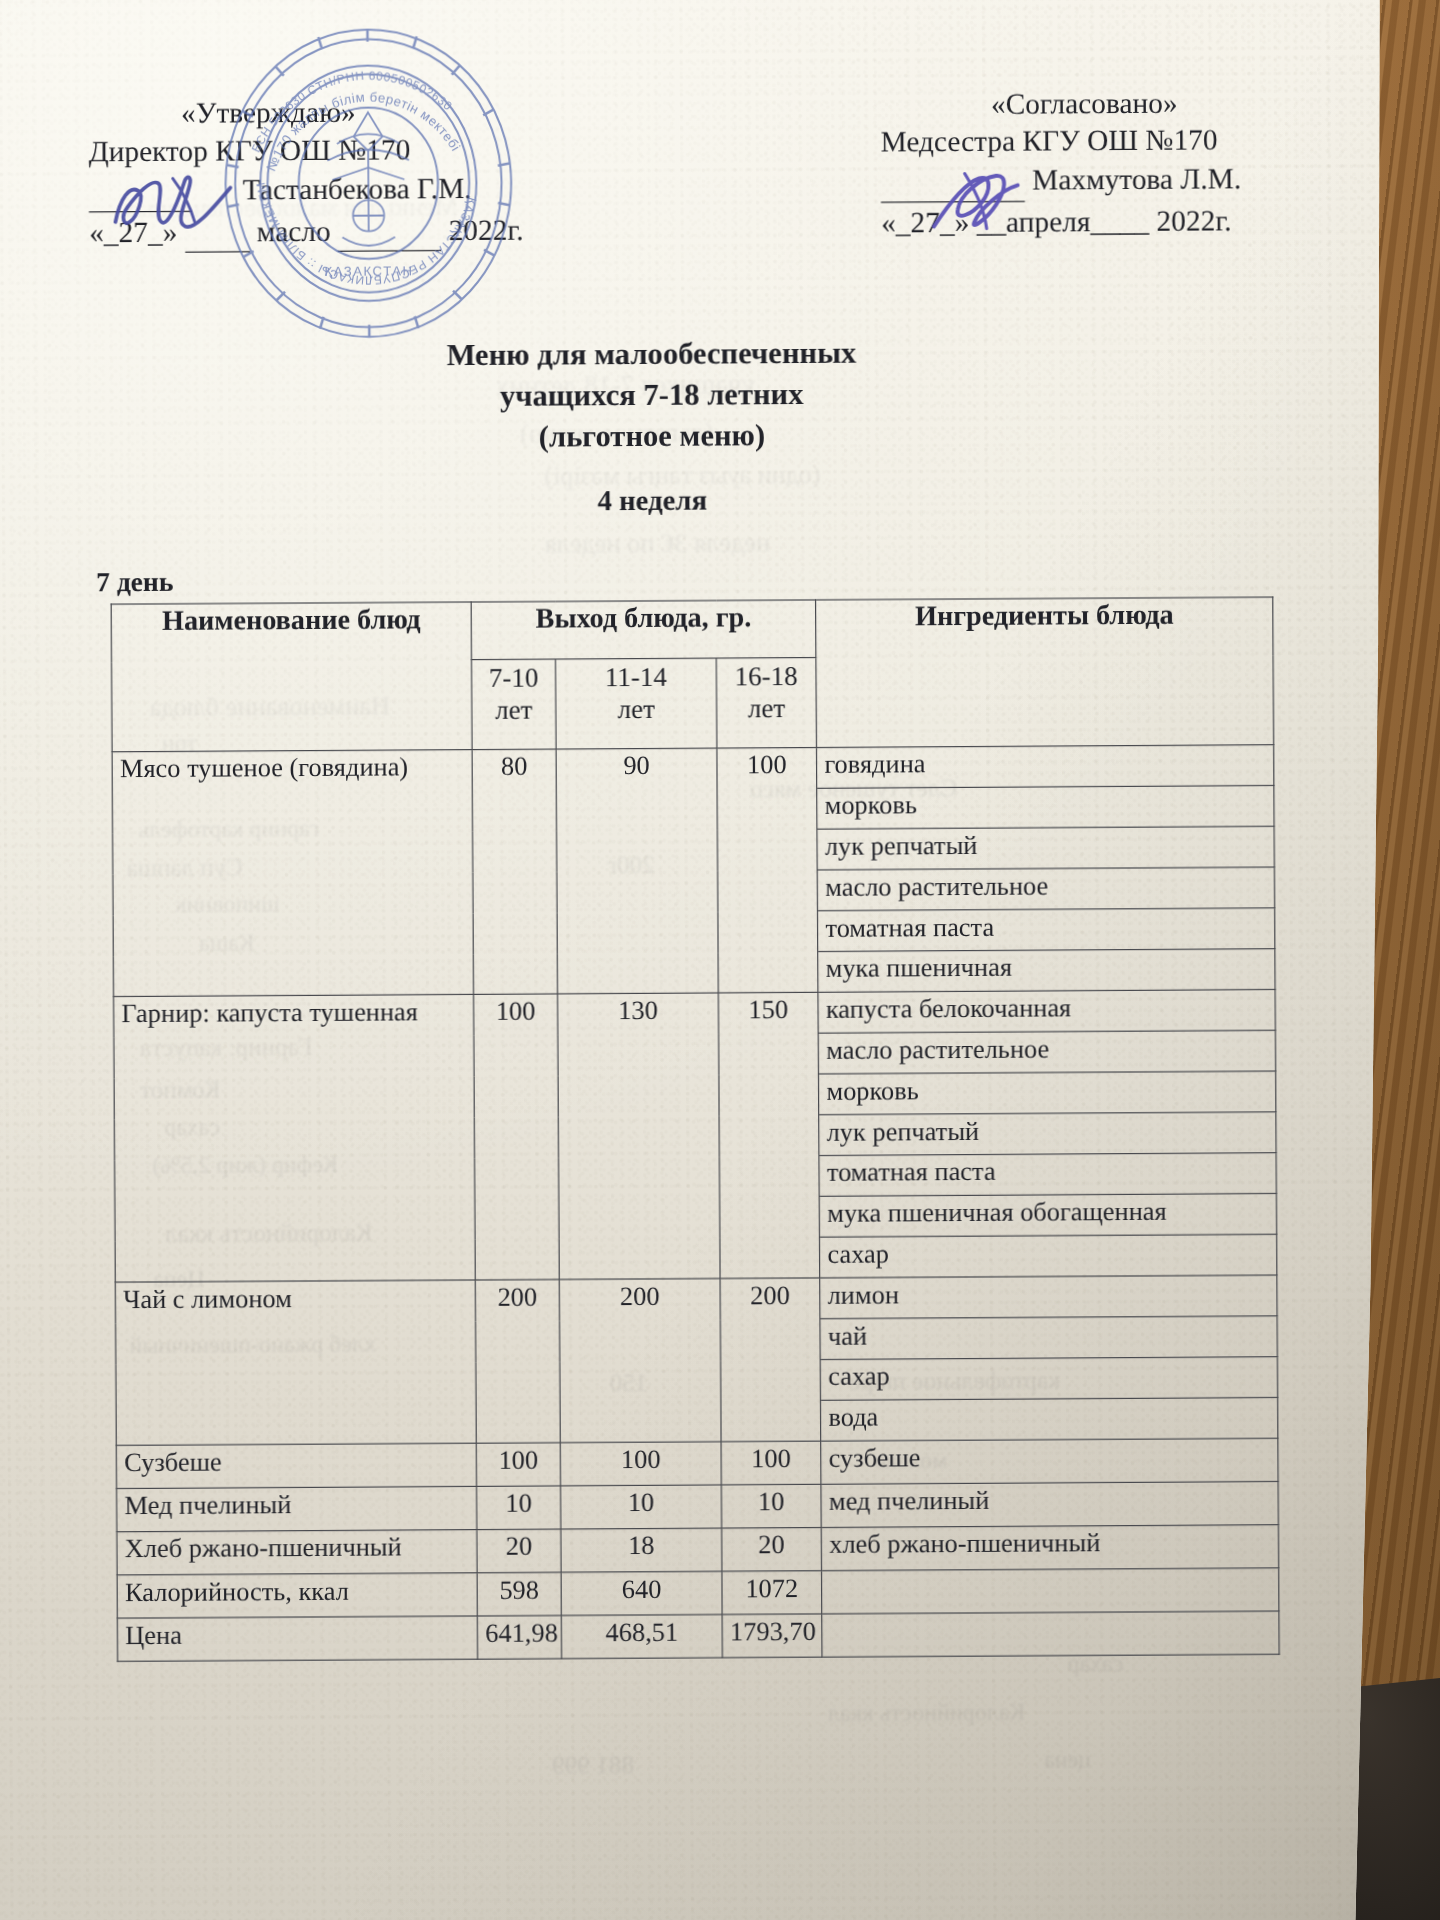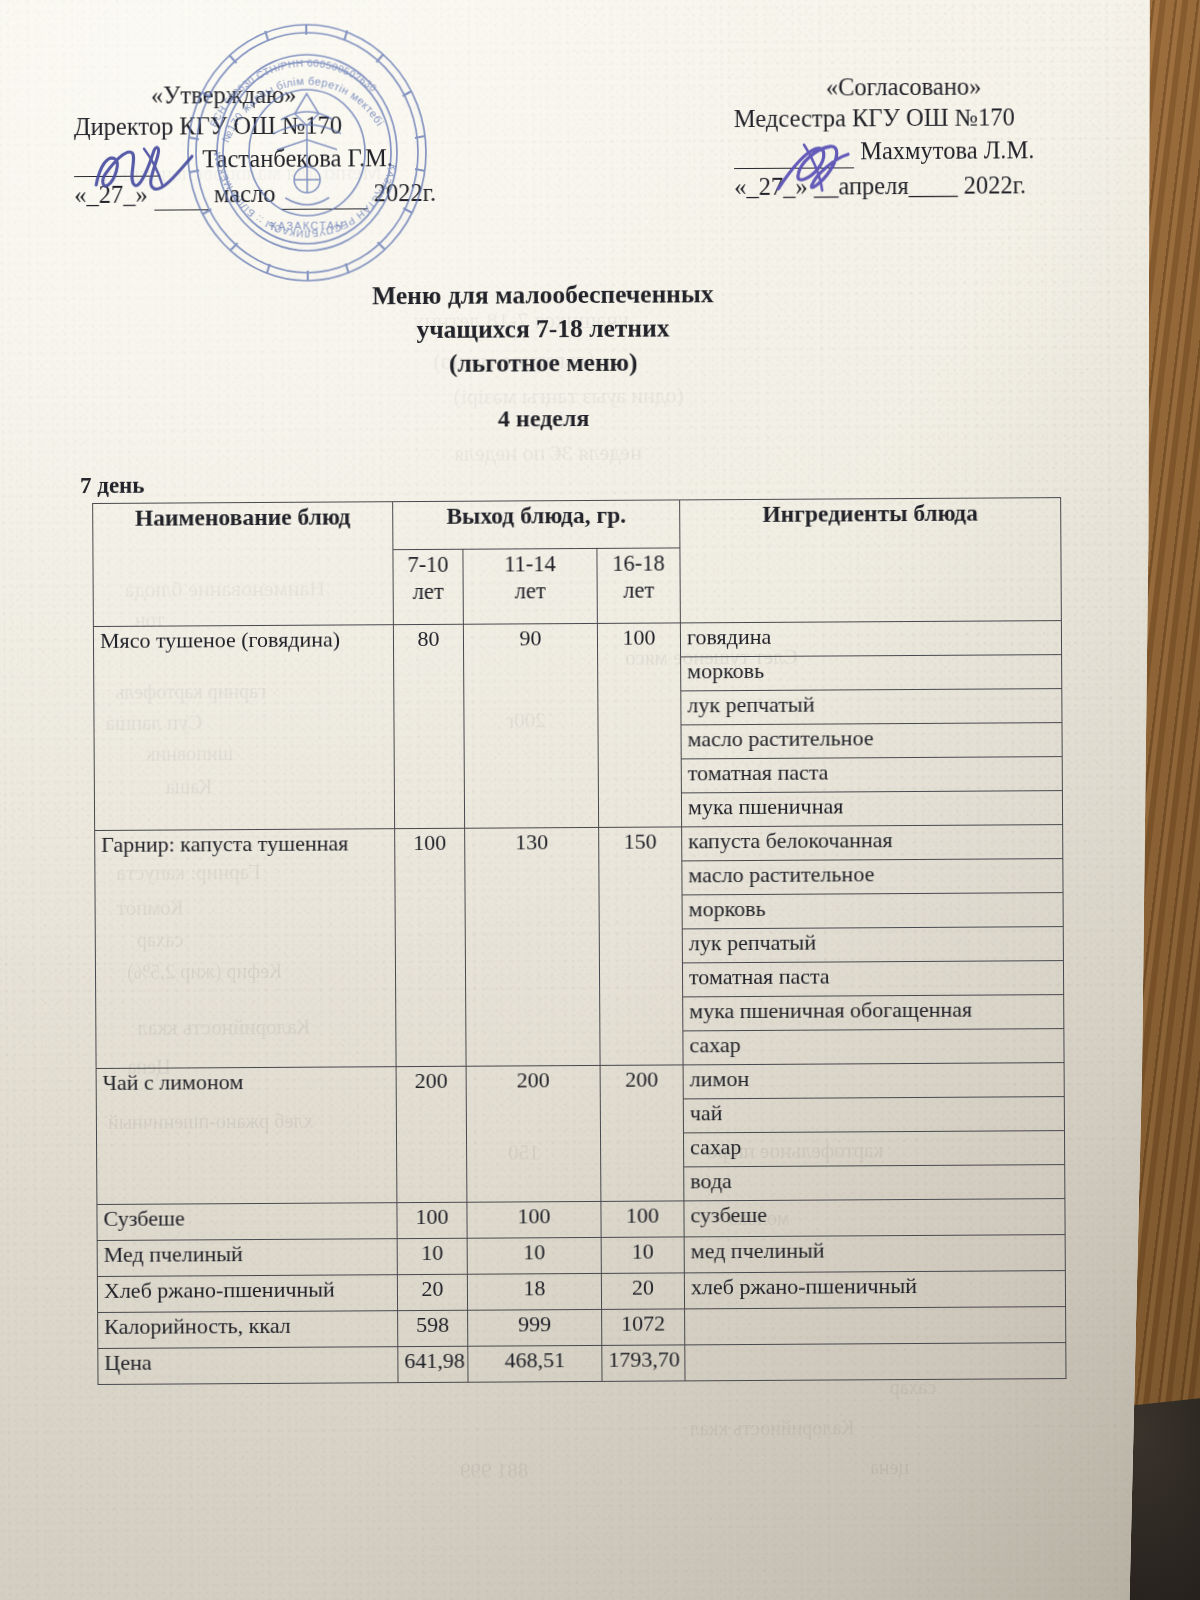--- a/index.html
+++ b/index.html
@@ -441,21 +441,21 @@
             <tr class="short-row">
               <td class="dish-cell c-name">Хлеб ржано-пшеничный</td>
               <td class="qty-cell c-a">20</td>
               <td class="qty-cell c-b">18</td>
               <td class="qty-cell c-c">20</td>
               <td class="ing-cell c-ing">хлеб ржано-пшеничный</td>
             </tr>
             <tr class="bold-row short-row">
               <td class="dish-cell c-name">Калорийность, ккал</td>
               <td class="qty-cell c-a">598</td>
-              <td class="qty-cell c-b">999</td>
+              <td class="qty-cell c-b">640</td>
               <td class="qty-cell c-c">1072</td>
               <td class="c-ing"></td>
             </tr>
             <tr class="bold-row short-row">
               <td class="dish-cell c-name">Цена</td>
               <td class="qty-cell c-a">641,98</td>
               <td class="qty-cell c-b">468,51</td>
               <td class="qty-cell c-c">1793,70</td>
               <td class="c-ing"></td>
             </tr>

